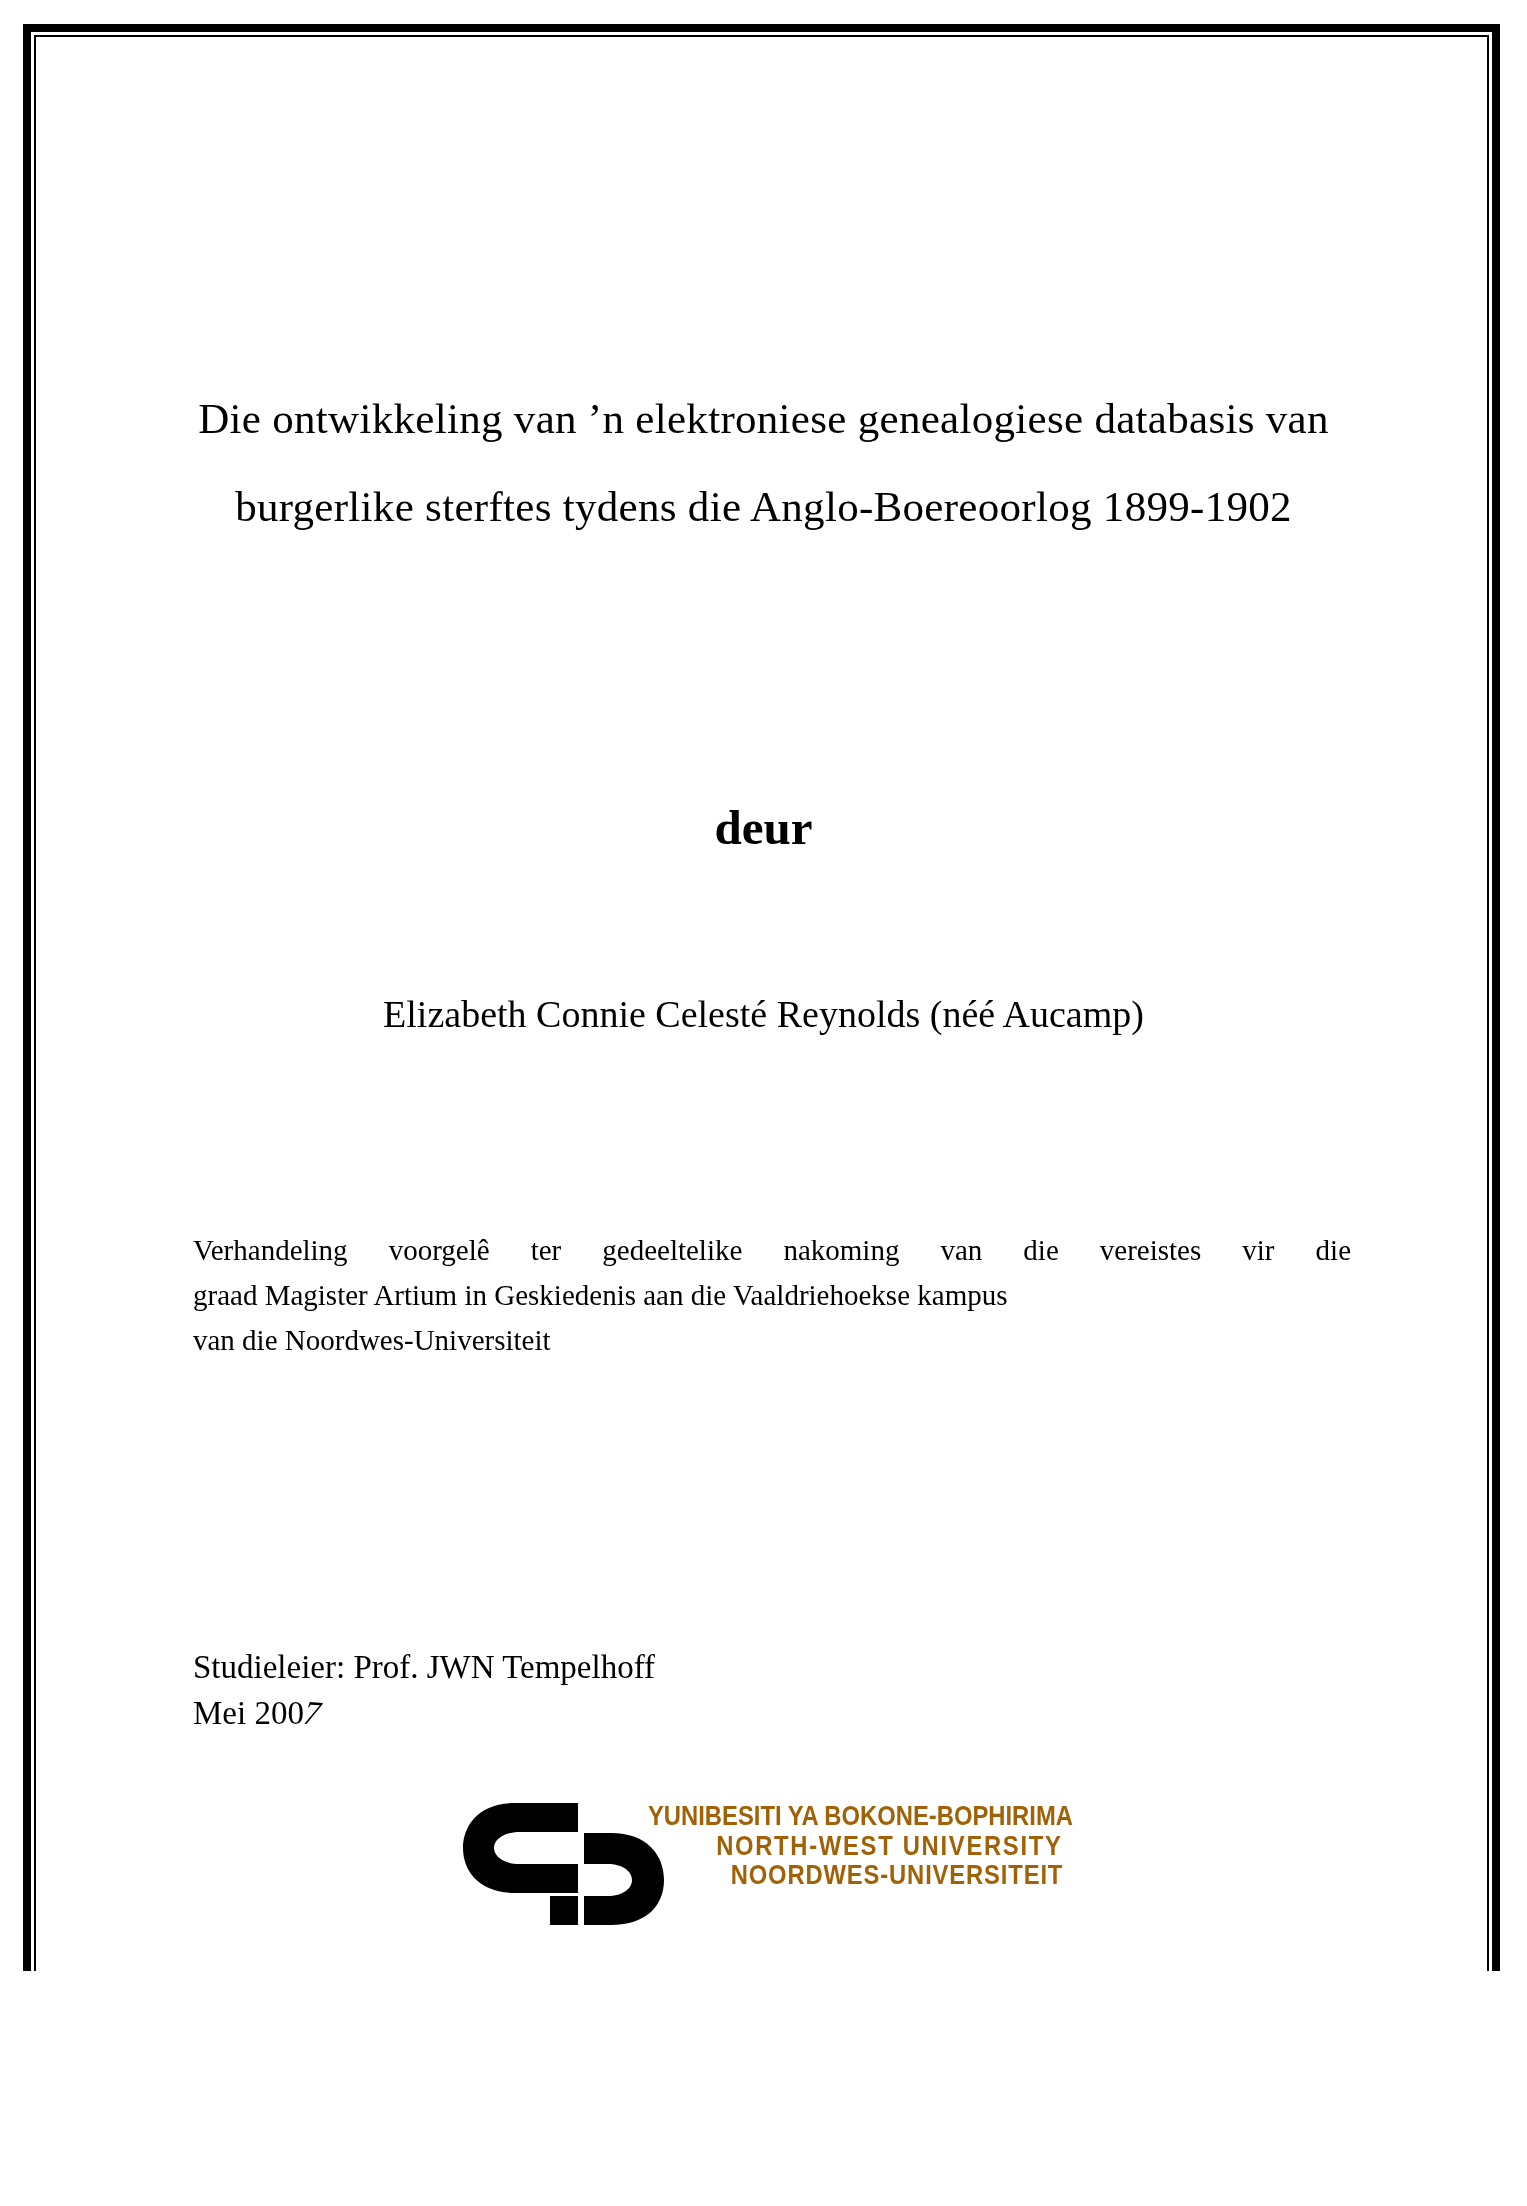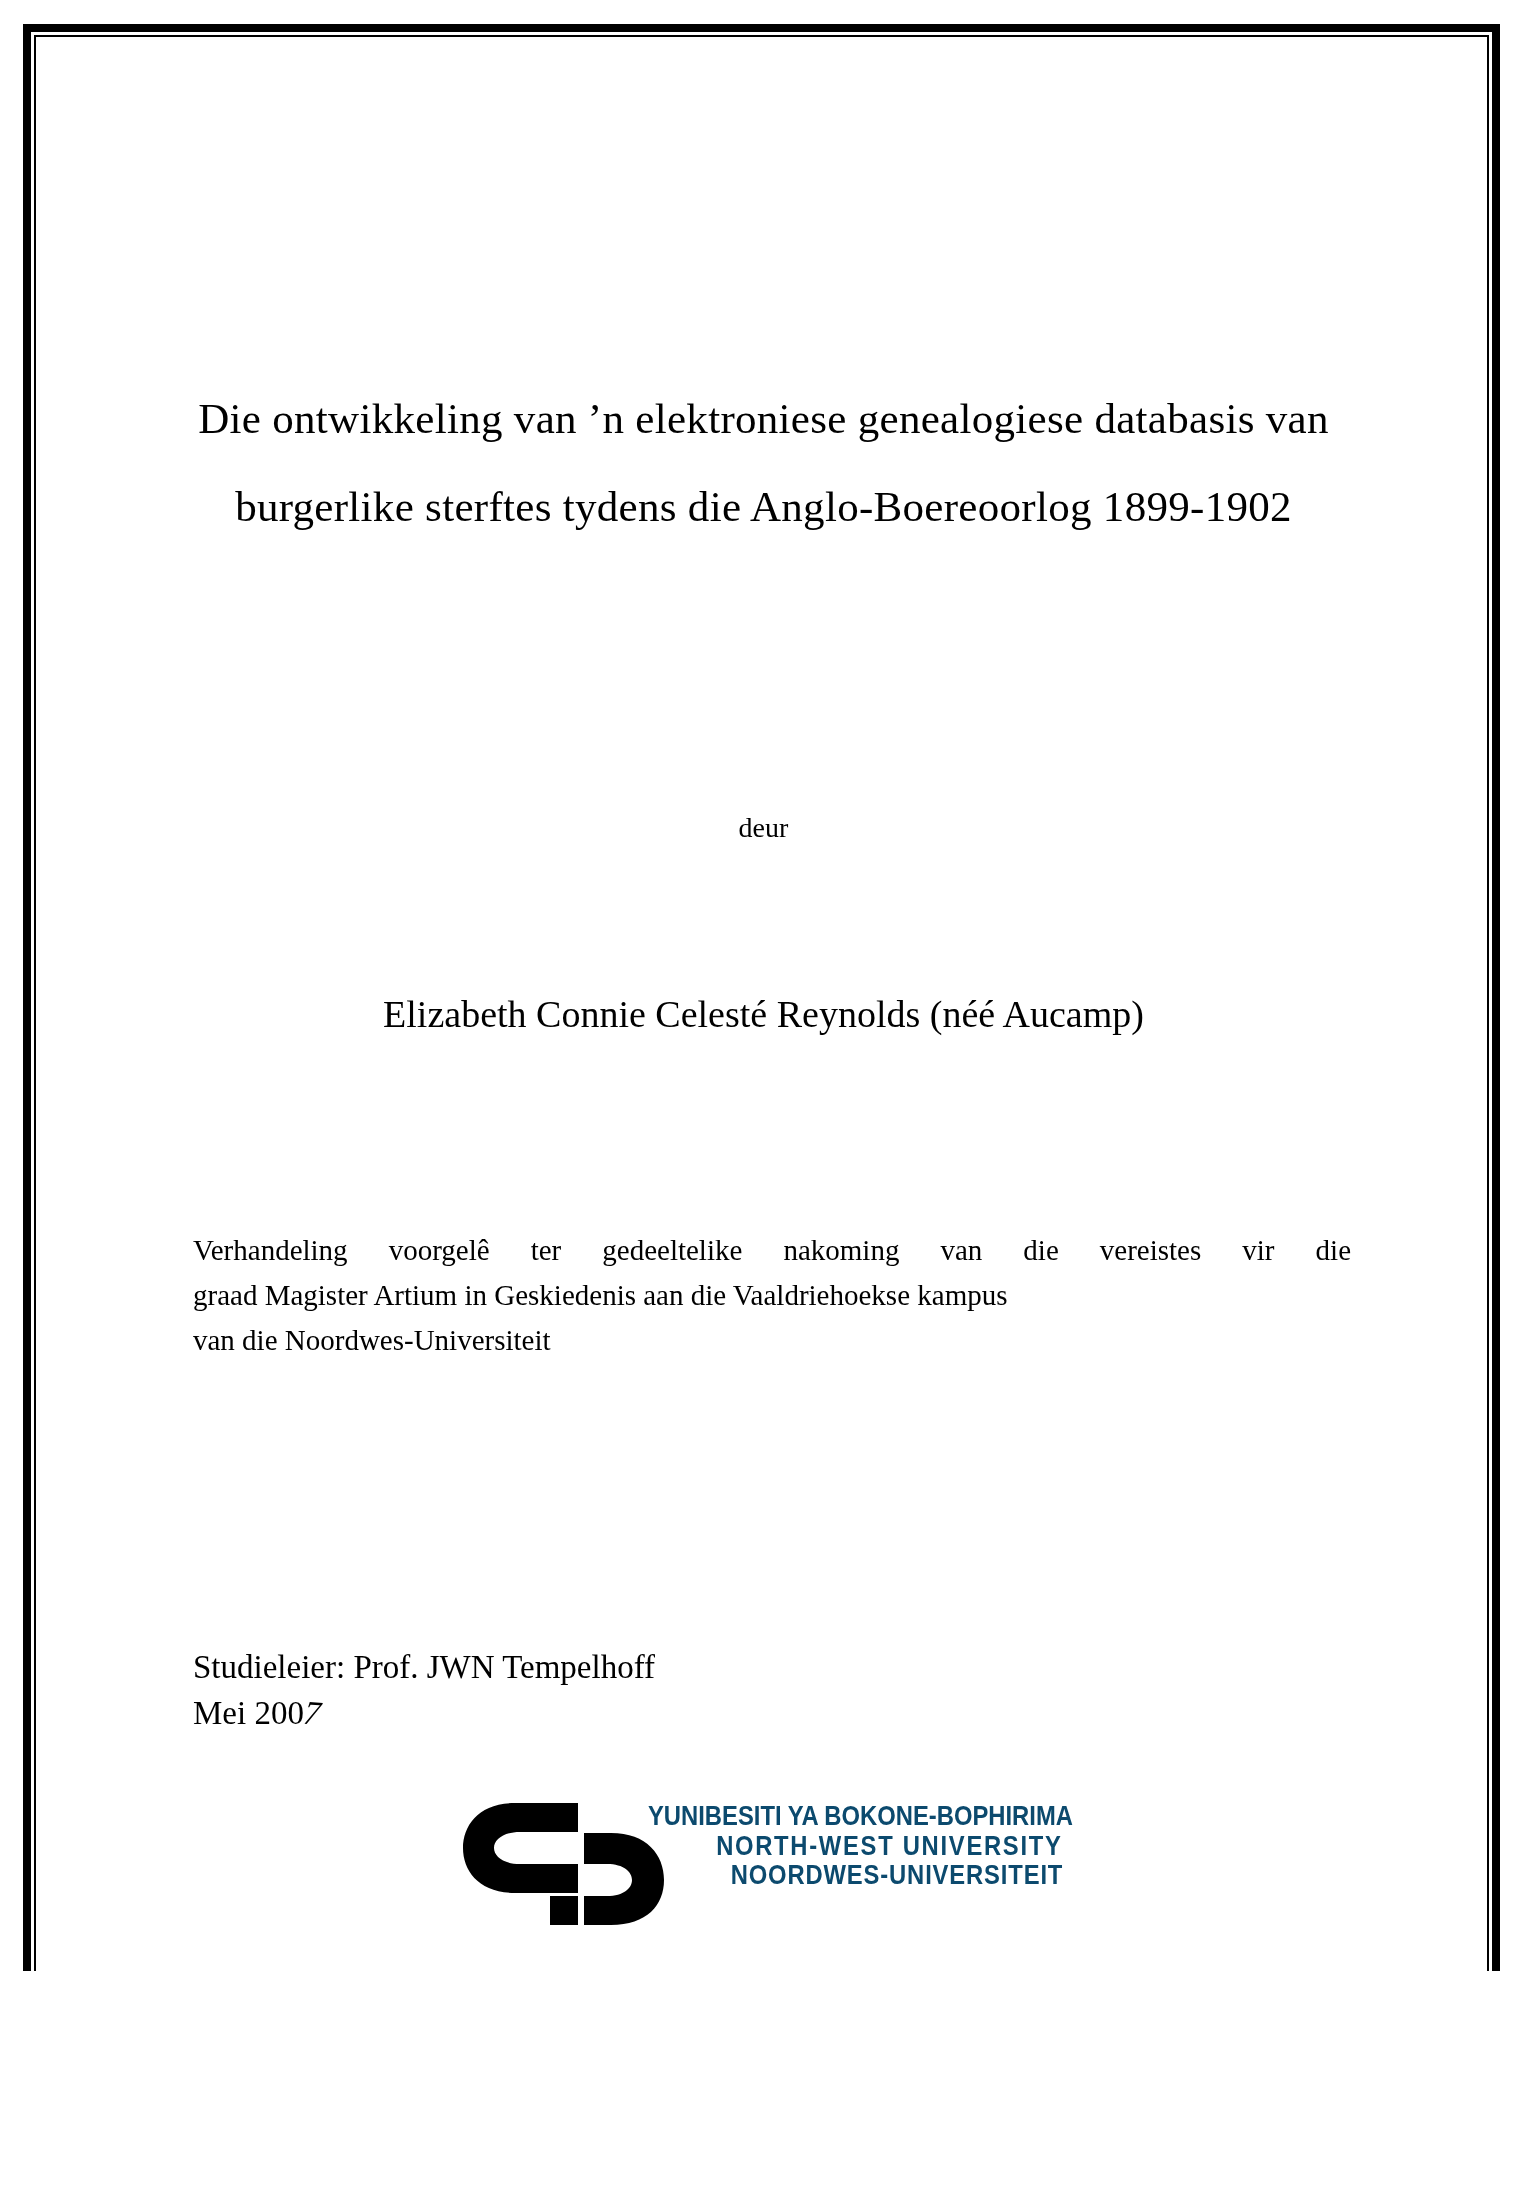--- a/index.html
+++ b/index.html
@@ -22,21 +22,21 @@
   .title{
     position:absolute;left:90px;right:90px;top:375px;
     text-align:center;
     font-size:43px;line-height:88px;
     letter-spacing:.3px;
     white-space:nowrap;
   }
   .deur{
     position:absolute;left:0;right:0;top:808px;
     text-align:center;
-    font-size:28px;line-height:40px;
+    font-size:49px;line-height:40px;font-weight:bold;
   }
   .author{
     position:absolute;left:0;right:0;top:992px;
     text-align:center;
     font-size:38px;line-height:44px;
   }
   .statement{
     position:absolute;left:193px;top:1228px;width:1158px;
     font-size:29px;line-height:45px;
   }
@@ -58,21 +58,21 @@
   }
   .logo-mark{
     position:absolute;left:0;top:8px;width:201px;height:128px;
   }
   .logo-text{
     position:absolute;right:0;top:6px;left:110px;
     text-align:right;
     font-family:"Liberation Sans", sans-serif;
     font-weight:700;
     font-size:28px;line-height:29.5px;
-    color:#0c4a6e;
+    color:#a16207;
     white-space:nowrap;
   }
   .logo-text .lt{
     display:inline-block;
     transform:scaleX(.85);
     transform-origin:100% 50%;
   }
   .lt2{letter-spacing:2px;}
   .lt3{letter-spacing:1px;}
 </style>

